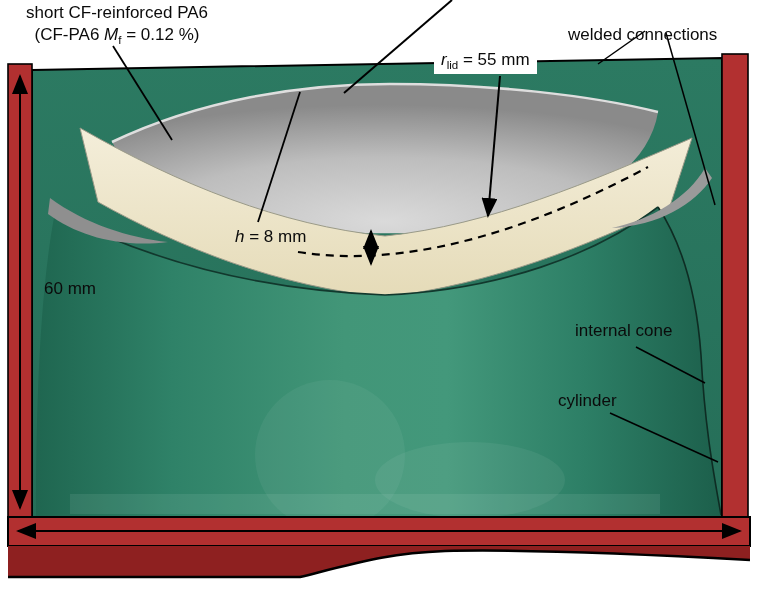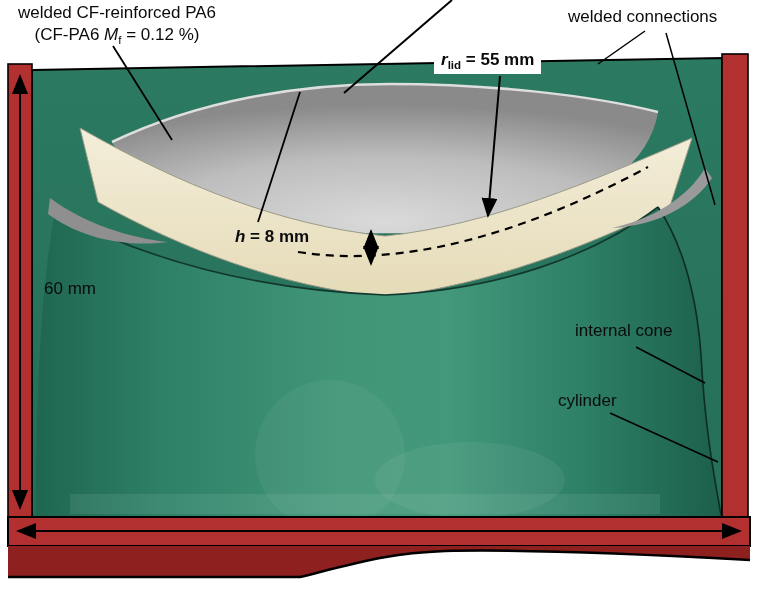--- a/index.html
+++ b/index.html
@@ -2,21 +2,21 @@
 <html><head>
 <meta charset="utf-8">
 <style>
   html,body{margin:0;padding:0;background:#fff;}
   .canvas{position:relative;width:762px;height:591px;background:#fff;overflow:hidden;
           font-family:"Liberation Sans", sans-serif;color:#111;}
   .canvas svg{position:absolute;left:0;top:0;}
   .lbl{position:absolute;font-size:17px;line-height:1.28;white-space:nowrap;color:#0b0b0b;}
   .lbl .sym{font-style:italic;}
   .lbl sub{font-size:0.68em;}
-  .bold{font-weight:bold;text-align:right;}
+  .bold{font-weight:normal;text-align:right;}
   .center{text-align:center;}
   .bg-white{background:#fff;padding:1px 7px;}
 </style>
 </head>
 <body>
 
 <div class="canvas">
 
   <svg width="762" height="591" viewBox="0 0 762 591">
     <defs>
@@ -85,30 +85,30 @@
     <line x1="300" y1="92" x2="258" y2="222" stroke="#000" stroke-width="1.8"></line>
     <line x1="452" y1="0" x2="344" y2="93" stroke="#000" stroke-width="2"></line>
     <path d="M500,76 L488,216" stroke="#000" stroke-width="2" fill="none" marker-end="url(#mE)"></path>
     <line x1="645" y1="31" x2="598" y2="64" stroke="#000" stroke-width="1.5"></line>
     <line x1="666" y1="33" x2="715" y2="205" stroke="#000" stroke-width="1.5"></line>
     <line x1="636" y1="347" x2="705" y2="383" stroke="#000" stroke-width="1.5"></line>
     <line x1="610" y1="413" x2="718" y2="462" stroke="#000" stroke-width="1.5"></line>
   </svg>
 
   <div class="lbl center" style="left:0px;top:2px;width:234px;">
-    <span>welded CF-reinforced PA6</span><br>
+    <span>short CF-reinforced PA6</span><br>
     <span>(CF-PA6 </span><i class="sym">M</i><sub>f</sub><span> = 0.12 %)</span>
   </div>
 
 
   <div class="lbl bold bg-white" style="left:434px;top:48px;">
     <i class="sym">r</i><sub>lid</sub><span> = 55 mm</span>
   </div>
 
-  <div class="lbl" style="left:568px;top:6px;text-align:right;">
+  <div class="lbl" style="left:568px;top:24px;text-align:right;">
     <span>welded connections</span>
   </div>
 
   <div class="lbl" style="left:44px;top:278px;">
     <span>60 mm</span>
   </div>
 
   <div class="lbl bold" style="left:235px;top:226px;">
     <i class="sym">h</i><span> = 8 mm</span>
   </div>

